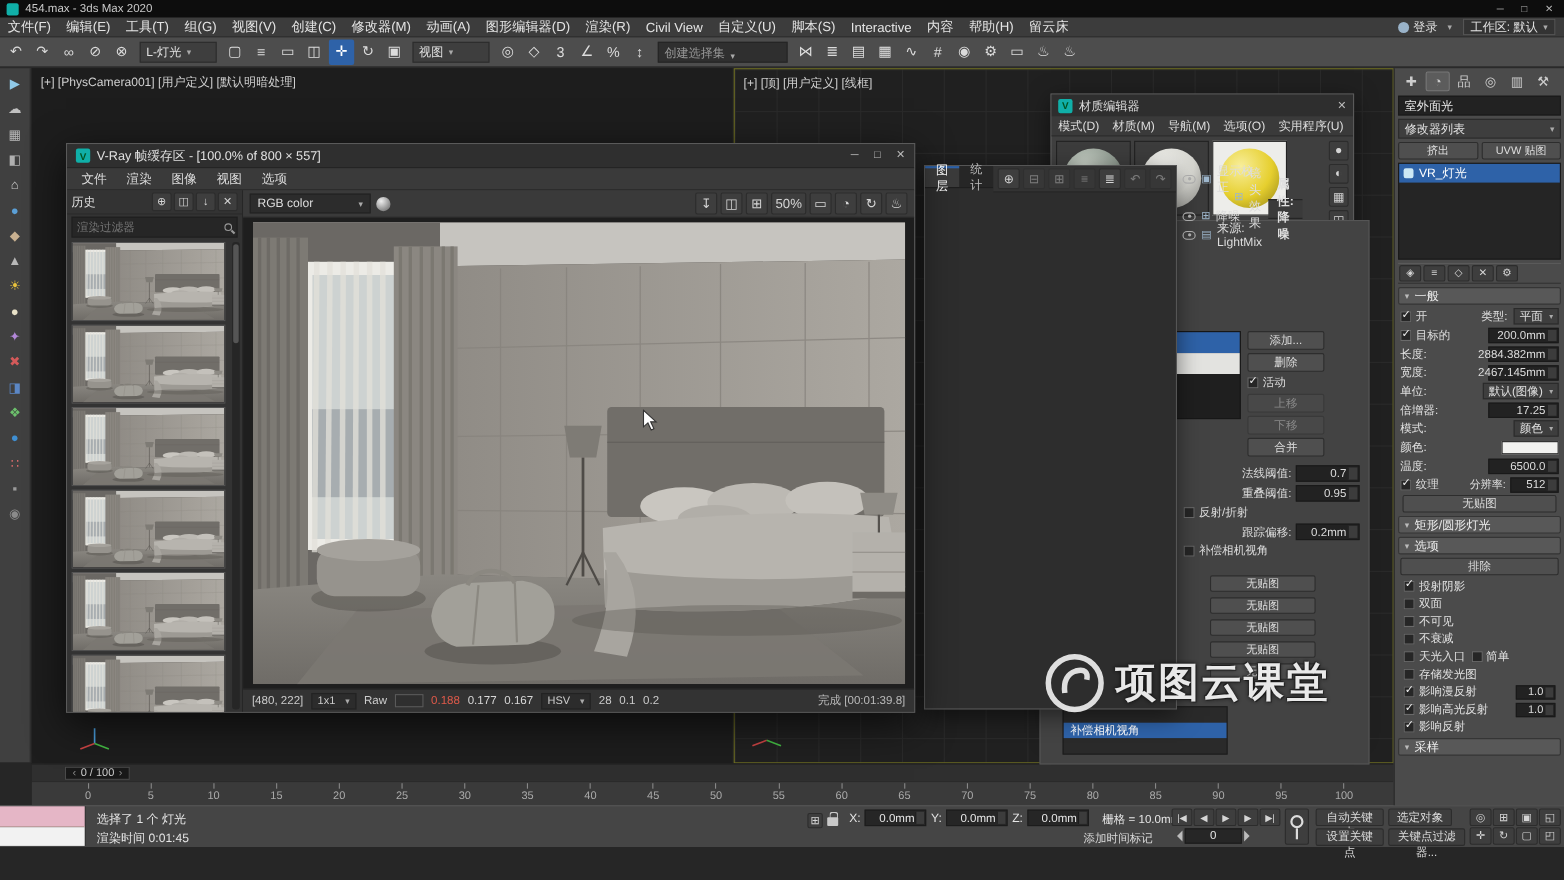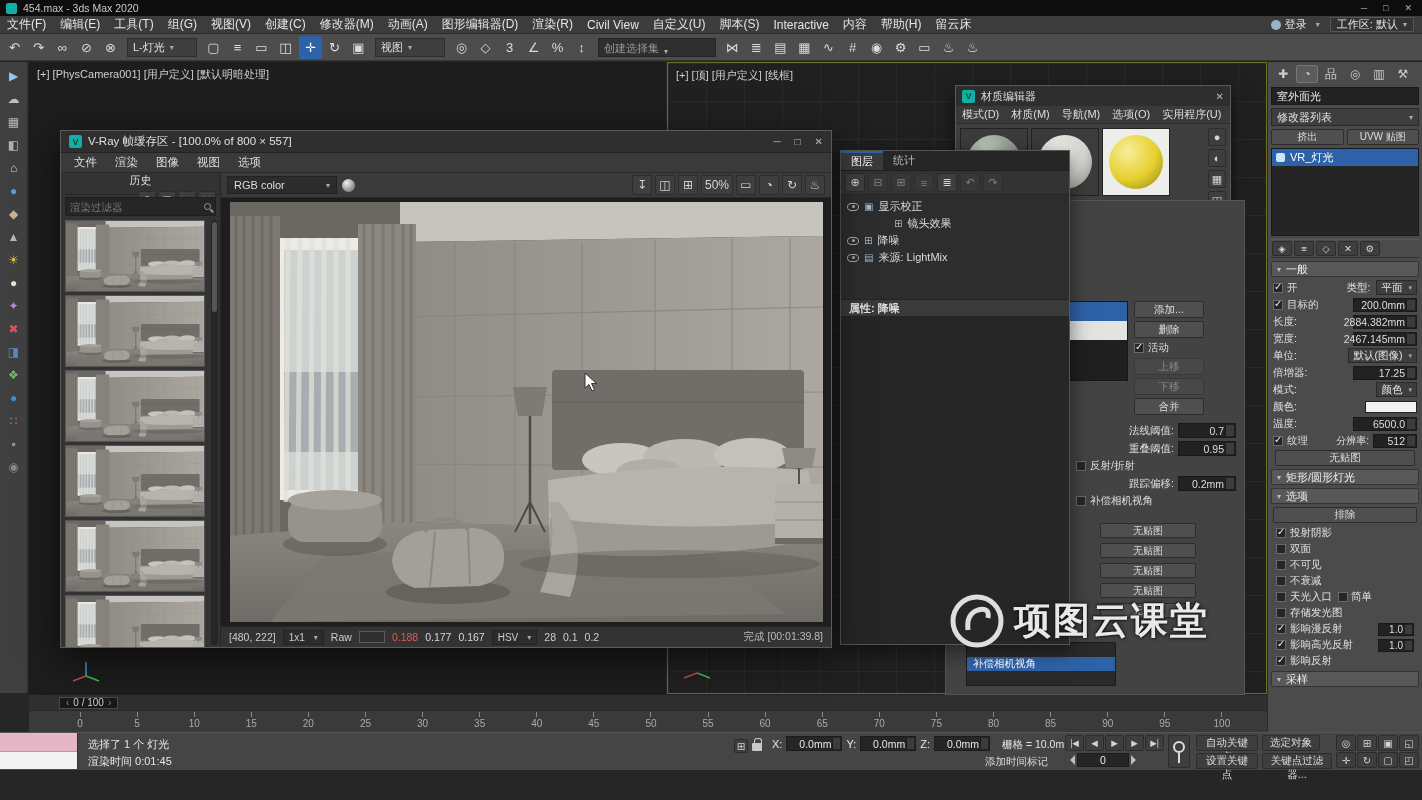--- a/index.html
+++ b/index.html
@@ -123,21 +123,21 @@
 .spin-row{display:flex;align-items:center;justify-content:flex-end;gap:4px;}
 .spin{width:58px;height:15px;background:#222;border:1px solid #191919;display:flex;align-items:center;justify-content:flex-end;padding-right:11px;position:relative;color:#ddd;font-size:10.5px;}
 .spin::after{content:"";position:absolute;right:1px;top:1px;bottom:1px;width:8px;background:#3c3c3c;border-left:1px solid #191919;}
 .nomap-col{display:flex;flex-direction:column;gap:5px;margin-top:12px;align-items:flex-end;padding-right:40px;}
 .nomap{width:96px;height:15px;background:#4f4f4f;border:1px solid #2d2d2d;color:#ddd;font-size:10px;border-radius:2px;}
 .env-popup{position:absolute;left:20px;bottom:8px;width:150px;background:#2a2a2a;border:1px solid #1c1c1c;}
 .pop-row{height:14px;font-size:10.5px;display:flex;align-items:center;padding:0 6px;color:#999;}
 .pop-row.sel{background:var(--accent);color:#fff;}
 
 
-.layers-panel{position:absolute;left:840px;top:150px;width:230px;height:495px;background:#2d2d2d;border:1px solid #555;box-shadow:0 6px 20px rgba(0,0,0,.5);display:flex;flex-direction:column;z-index:14;}
+.layers-panel{position:absolute;left:840px;top:150px;width:230px;height:495px;background:#2d2d2d;border:1px solid #555;box-shadow:0 6px 20px rgba(0,0,0,.5);display:flex;flex-direction:row;z-index:14;}
 .lp-tabs{height:20px;display:flex;background:#262626;border-bottom:1px solid #1e1e1e;font-size:11px;}
 .lp-tab{padding:0 10px;display:flex;align-items:center;gap:4px;color:#bbb;}
 .lp-tab.active{background:#3b3b3b;color:#fff;border-top:2px solid var(--accent);}
 .lp-toolbar{height:24px;display:flex;align-items:center;gap:3px;padding:0 4px;background:#333;border-bottom:1px solid #242424;}
 .lp-toolbar .hi{width:20px;height:19px;font-size:11px;}
 .lp-tree{padding:3px 0;}
 .layer-row{height:17px;display:flex;align-items:center;gap:5px;padding:0 6px;font-size:11px;color:#ddd;}
 .layer-row.child{padding-left:36px;}
 .eye{width:12px;height:8px;border:1px solid #aaa;border-radius:50%/70%;position:relative;flex:none;}
 .eye::after{content:"";position:absolute;left:3.5px;top:1.5px;width:3px;height:3px;border-radius:50%;background:#aaa;}
@@ -148,21 +148,21 @@
 
 .vfb{position:absolute;left:60px;top:130px;width:772px;height:518px;background:#393939;border:1px solid #5a5a5a;box-shadow:0 10px 34px rgba(0,0,0,.65);display:flex;flex-direction:column;z-index:20;}
 .vfb-titlebar{height:22px;background:#2f2f2f;display:flex;align-items:center;gap:6px;padding:0 8px;font-size:11.5px;color:#e0e0e0;border-bottom:1px solid #222;}
 .vray-logo{width:13px;height:13px;background:var(--teal);border-radius:2px;position:relative;flex:none;}
 .vray-logo::after{content:"V";position:absolute;inset:0;display:flex;align-items:center;justify-content:center;font-size:9px;color:#052;font-weight:bold;}
 .vfb-winbtns{margin-left:auto;display:flex;gap:14px;font-size:10px;color:#bbb;}
 .vfb-menus{height:20px;background:#3a3a3a;display:flex;align-items:center;font-size:11.5px;color:#ddd;border-bottom:1px solid #2a2a2a;padding-left:4px;}
 .vfb-menus span{padding:0 9px;}
 .vfb-body{flex:1;display:flex;min-height:0;}
 .vfb-history{width:160px;background:#333;border-right:1px solid #262626;display:flex;flex-direction:column;}
-.hist-head{height:22px;display:flex;align-items:center;padding:0 4px;gap:3px;font-size:11px;color:#ddd;border-bottom:1px solid #2a2a2a;flex-direction:column;}
+.hist-head{height:22px;display:flex;align-items:center;padding:0 4px;gap:3px;font-size:11px;color:#ddd;border-bottom:1px solid #2a2a2a;}
 .hist-icons{margin-left:auto;display:flex;gap:2px;}
 .hist-icons .hi{width:18px;height:17px;font-size:10px;}
 .hist-search{height:19px;margin:2px 4px;background:#262626;border:1px solid #1e1e1e;display:flex;align-items:center;padding:0 4px;gap:4px;}
 .hist-search input{flex:1;background:transparent;border:none;outline:none;color:#bbb;font-size:10.5px;min-width:0;}
 .mag-ico{width:7px;height:7px;border:1.5px solid #999;border-radius:50%;position:relative;flex:none;}
 .mag-ico::after{content:"";position:absolute;width:4px;height:1.5px;background:#999;transform:rotate(45deg);right:-4px;bottom:-2px;}
 .hist-list{flex:1;overflow:hidden;padding:2px 12px 0 4px;display:flex;flex-direction:column;gap:3px;position:relative;}
 .hist-scroll{position:absolute;right:2px;top:2px;bottom:2px;width:7px;background:#262626;border-radius:3px;}
 .hist-scroll::after{content:"";position:absolute;left:1px;right:1px;top:2px;height:90px;background:#555;border-radius:3px;}
 .thumb{width:140px;height:72px;border:1px solid #555;background:#222;flex:none;}

